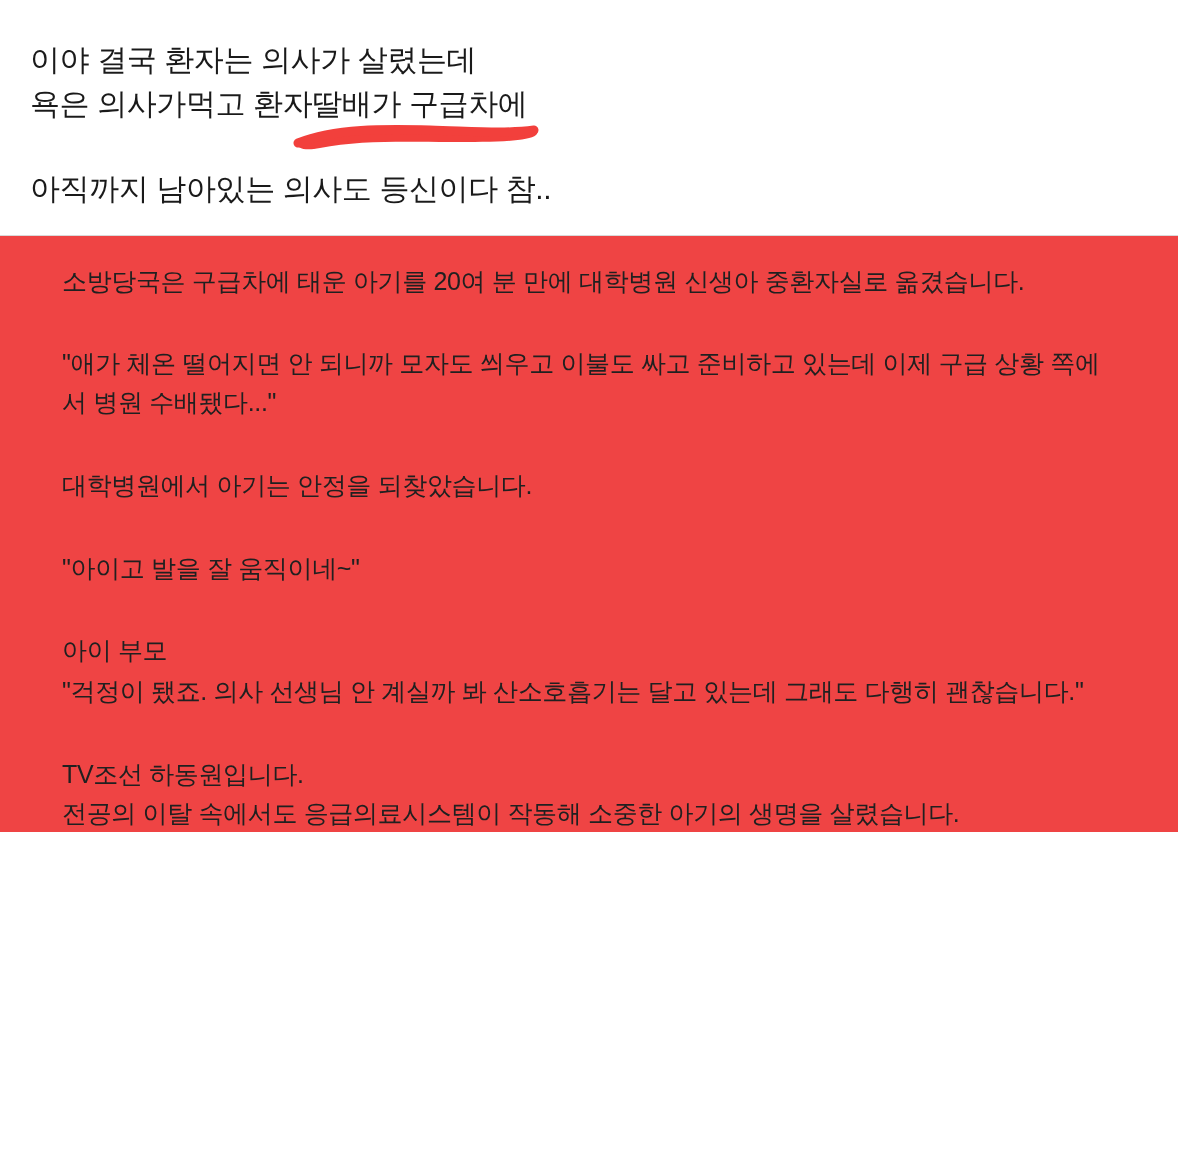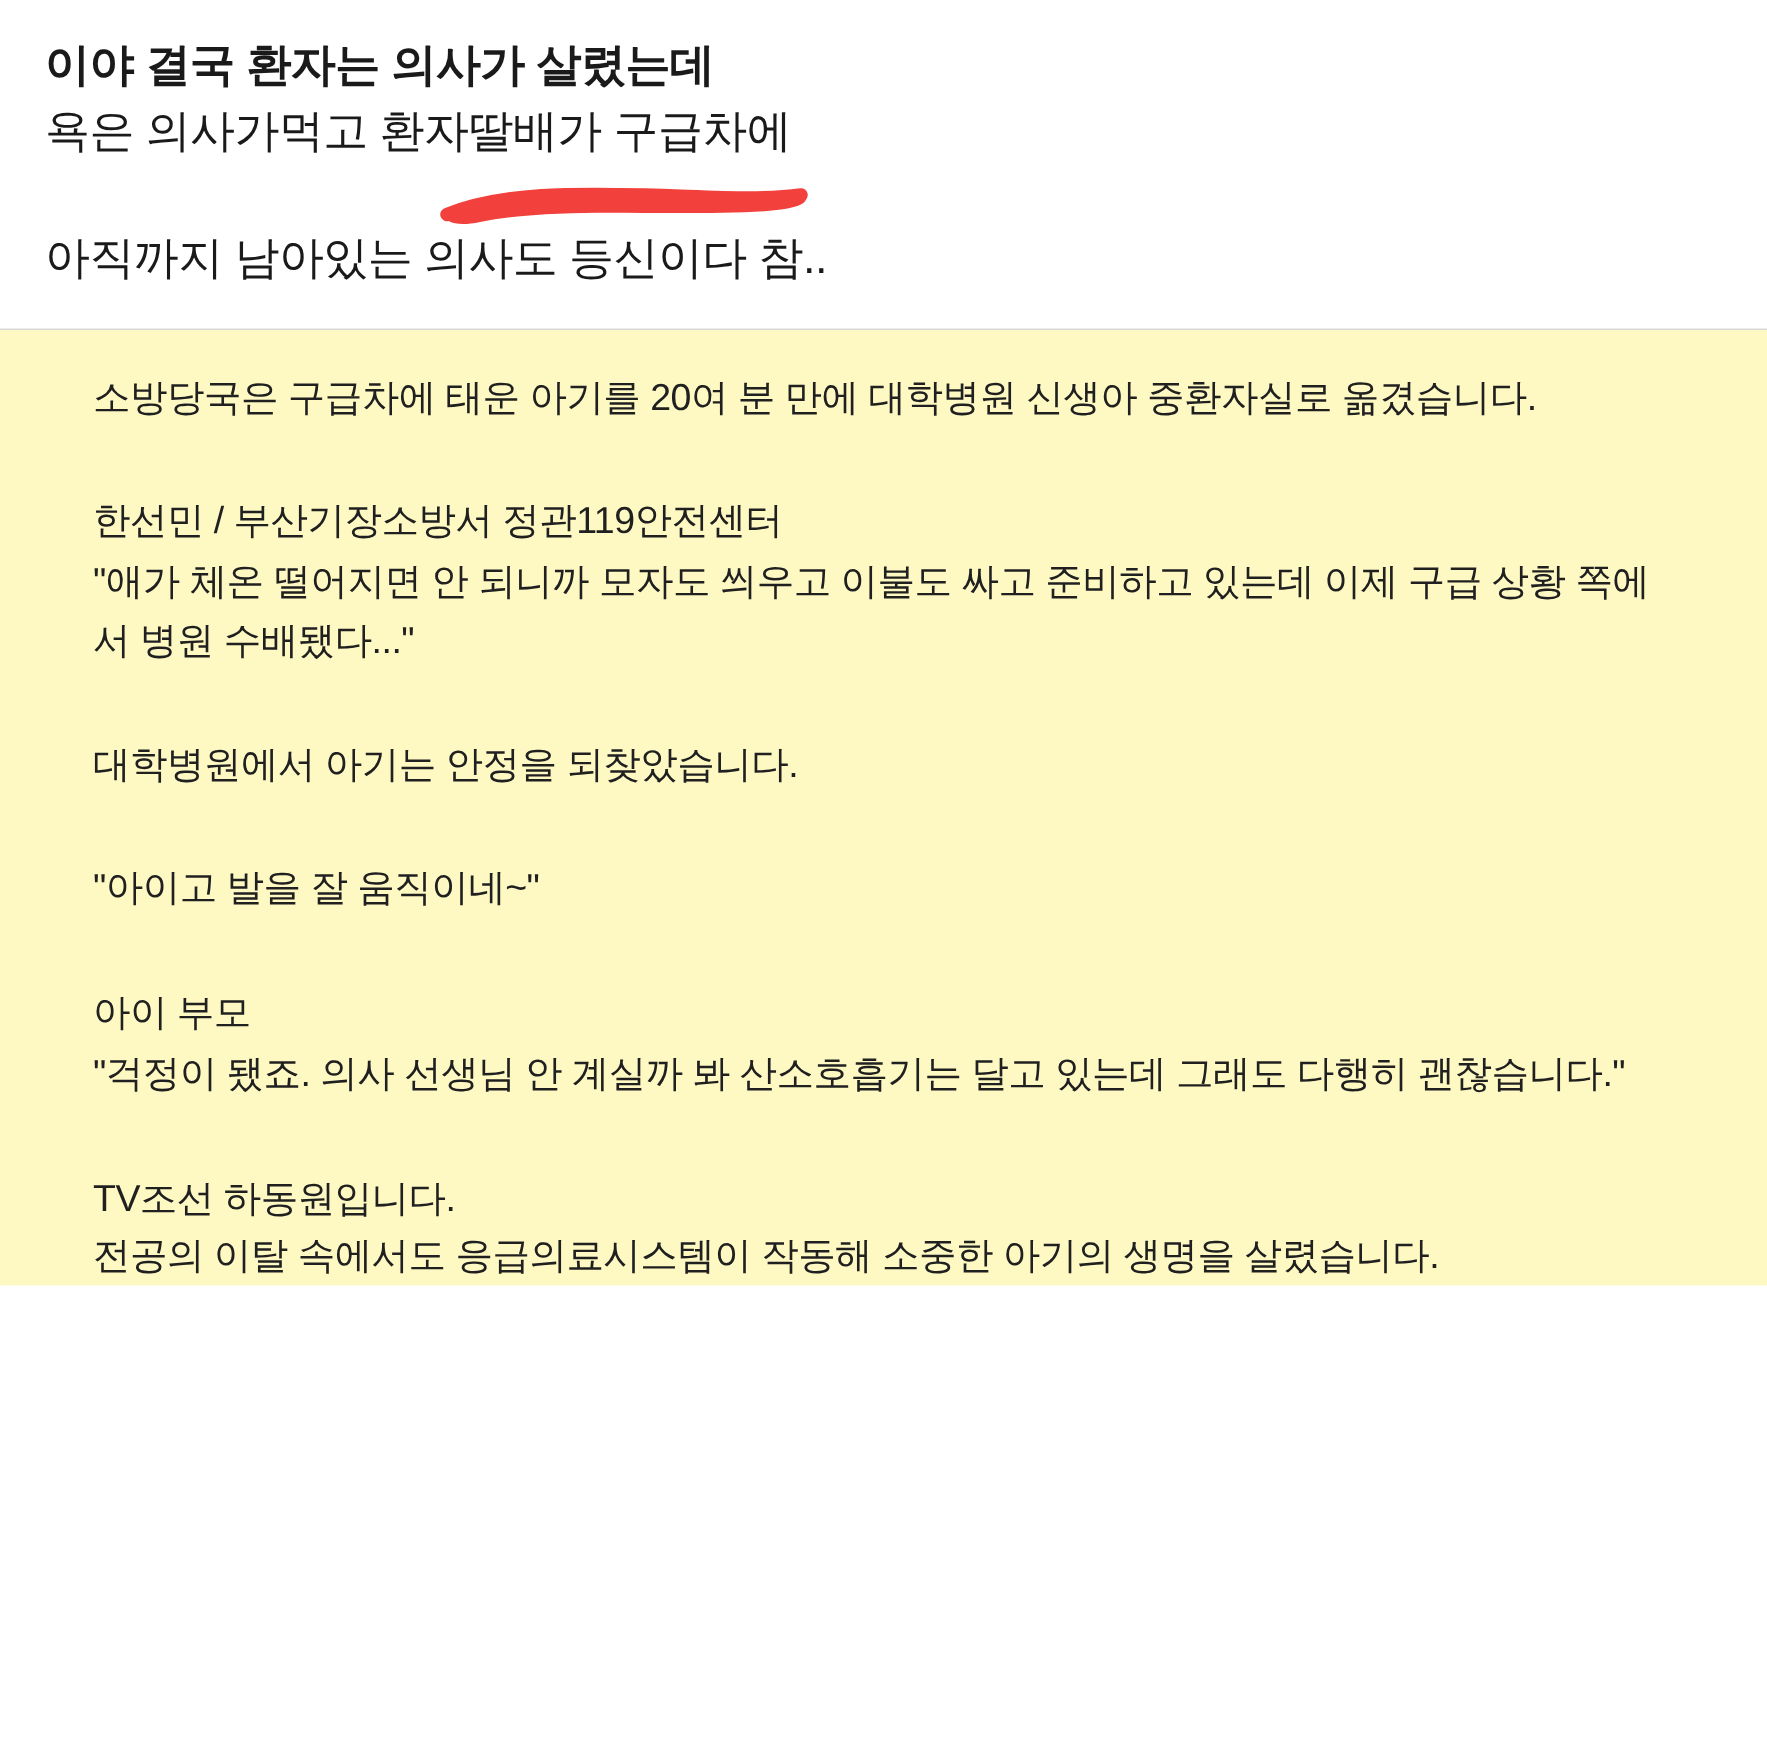--- a/index.html
+++ b/index.html
@@ -22,21 +22,21 @@
     padding: 18px 30px 0 30px;
     background: #ffffff;
   }
   .comment-line {
     font-size: 30px;
     line-height: 1.45;
     color: #1a1a1a;
     letter-spacing: -0.4px;
     white-space: pre;
   }
-  .comment-line.first { margin-top: 4px; font-weight: bold; }
+  .comment-line.first { margin-top: 20px; }
 
   .comment-gap {
     height: 42px;
   }
 
   .comment-line.third {
     font-size: 30px;
     line-height: 1.45;
     letter-spacing: -0.4px;
   }
@@ -55,21 +55,21 @@
   .divider {
     width: 100%;
     height: 1px;
     background: #d9d9d9;
     margin-top: 24px;
   }
 
   
   .article {
     padding: 26px 62px 0 62px;
-    background: #fef9c3;
+    background: #ef4444;
   }
   .para {
     font-size: 25px;
     line-height: 1.55;
     color: #202020;
     letter-spacing: -0.35px;
     margin: 0 0 44px 0;
     max-width: 1050px;
   }
   .para.quote-follow {
@@ -99,21 +99,20 @@
     <path d="M6,24 C40,6 85,8 128,9 C168,10 205,14 240,10 C246,9 250,13 246,17 C238,24 200,24 160,24 C118,24 70,22 30,30 C16,33 6,31 6,24 Z" fill="#f2403c"></path>
     <path d="M8,25 C45,10 95,11 140,12 C180,13 215,16 244,12" fill="none" stroke="#f2403c" stroke-width="9" stroke-linecap="round"></path>
   </svg>
 </div>
 
 <div class="divider"></div>
 
 <div class="article">
   <p class="para">소방당국은 구급차에 태운 아기를 20여 분 만에 대학병원 신생아 중환자실로 옮겼습니다.</p>
 
-  <p class="speaker">한선민 / 부산기장소방서 정관119안전센터</p>
   <p class="para quote-follow">"애가 체온 떨어지면 안 되니까 모자도 씌우고 이불도 싸고 준비하고 있는데 이제 구급 상황 쪽에서 병원 수배됐다..."</p>
 
   <p class="para">대학병원에서 아기는 안정을 되찾았습니다.</p>
 
   <p class="para">"아이고 발을 잘 움직이네~"</p>
 
   <p class="speaker">아이 부모</p>
   <p class="para quote-follow">"걱정이 됐죠. 의사 선생님 안 계실까 봐 산소호흡기는 달고 있는데 그래도 다행히 괜찮습니다."</p>
 
   <p class="para last">TV조선 하동원입니다.</p>

